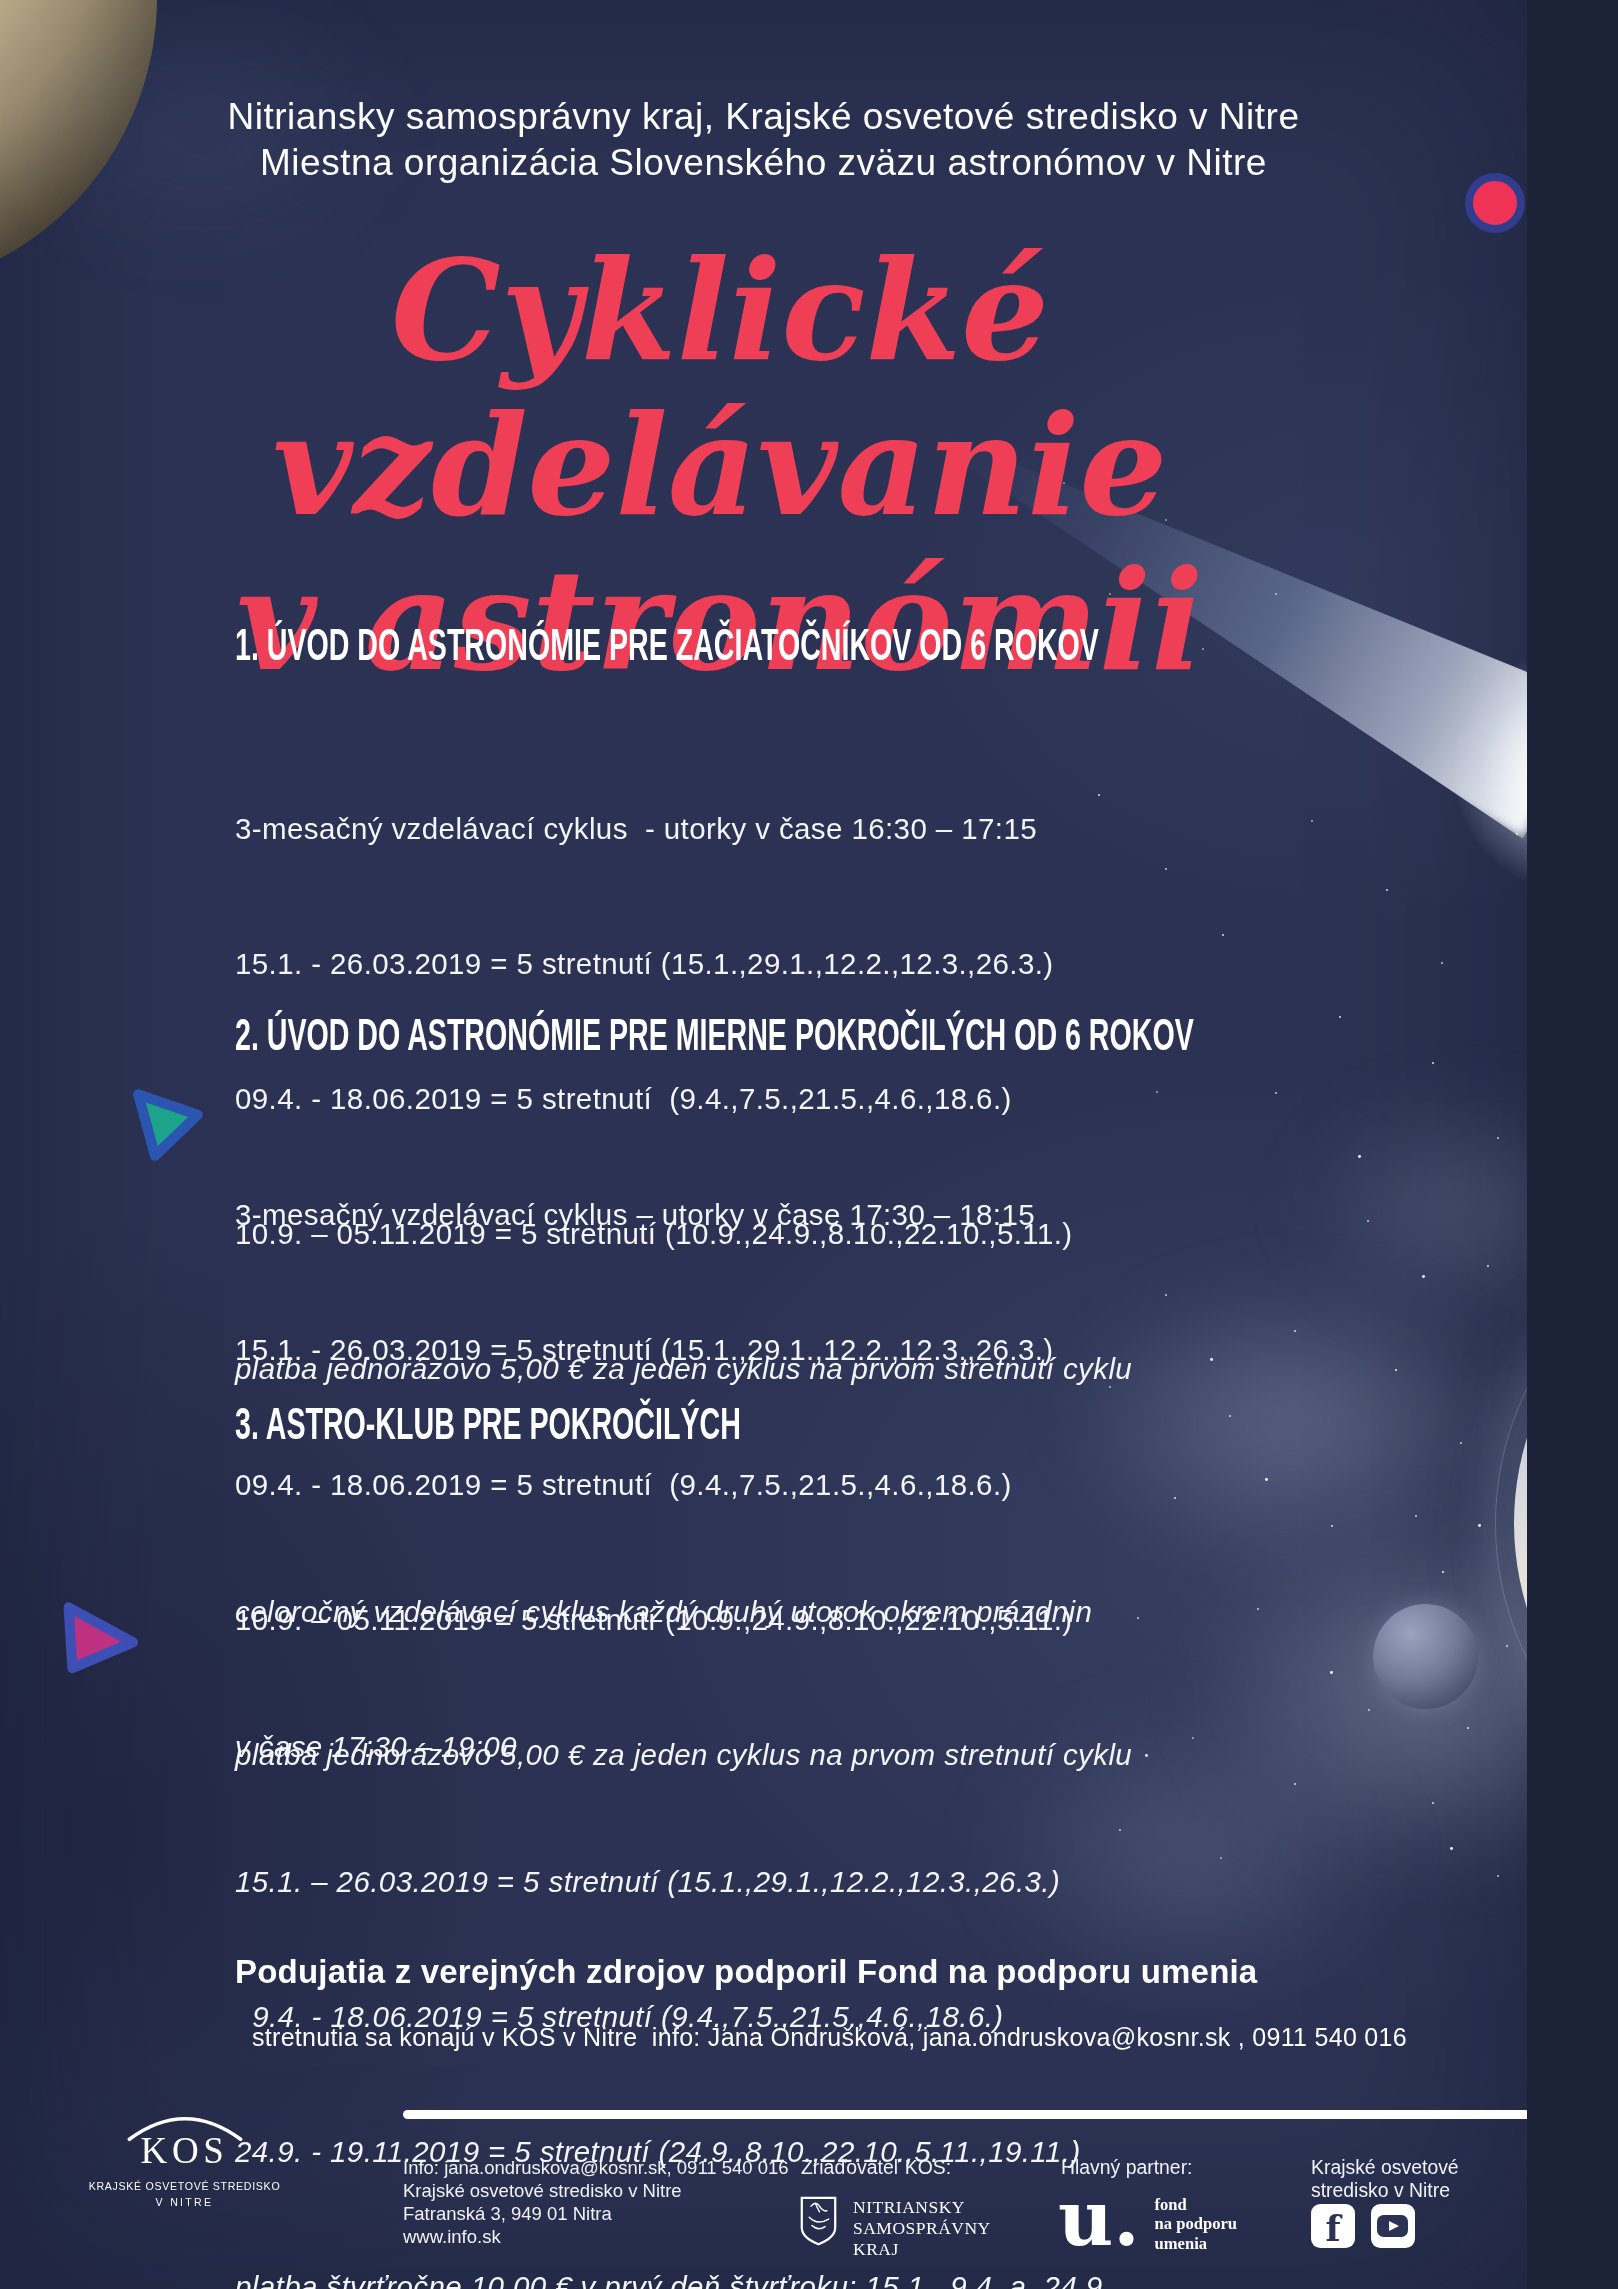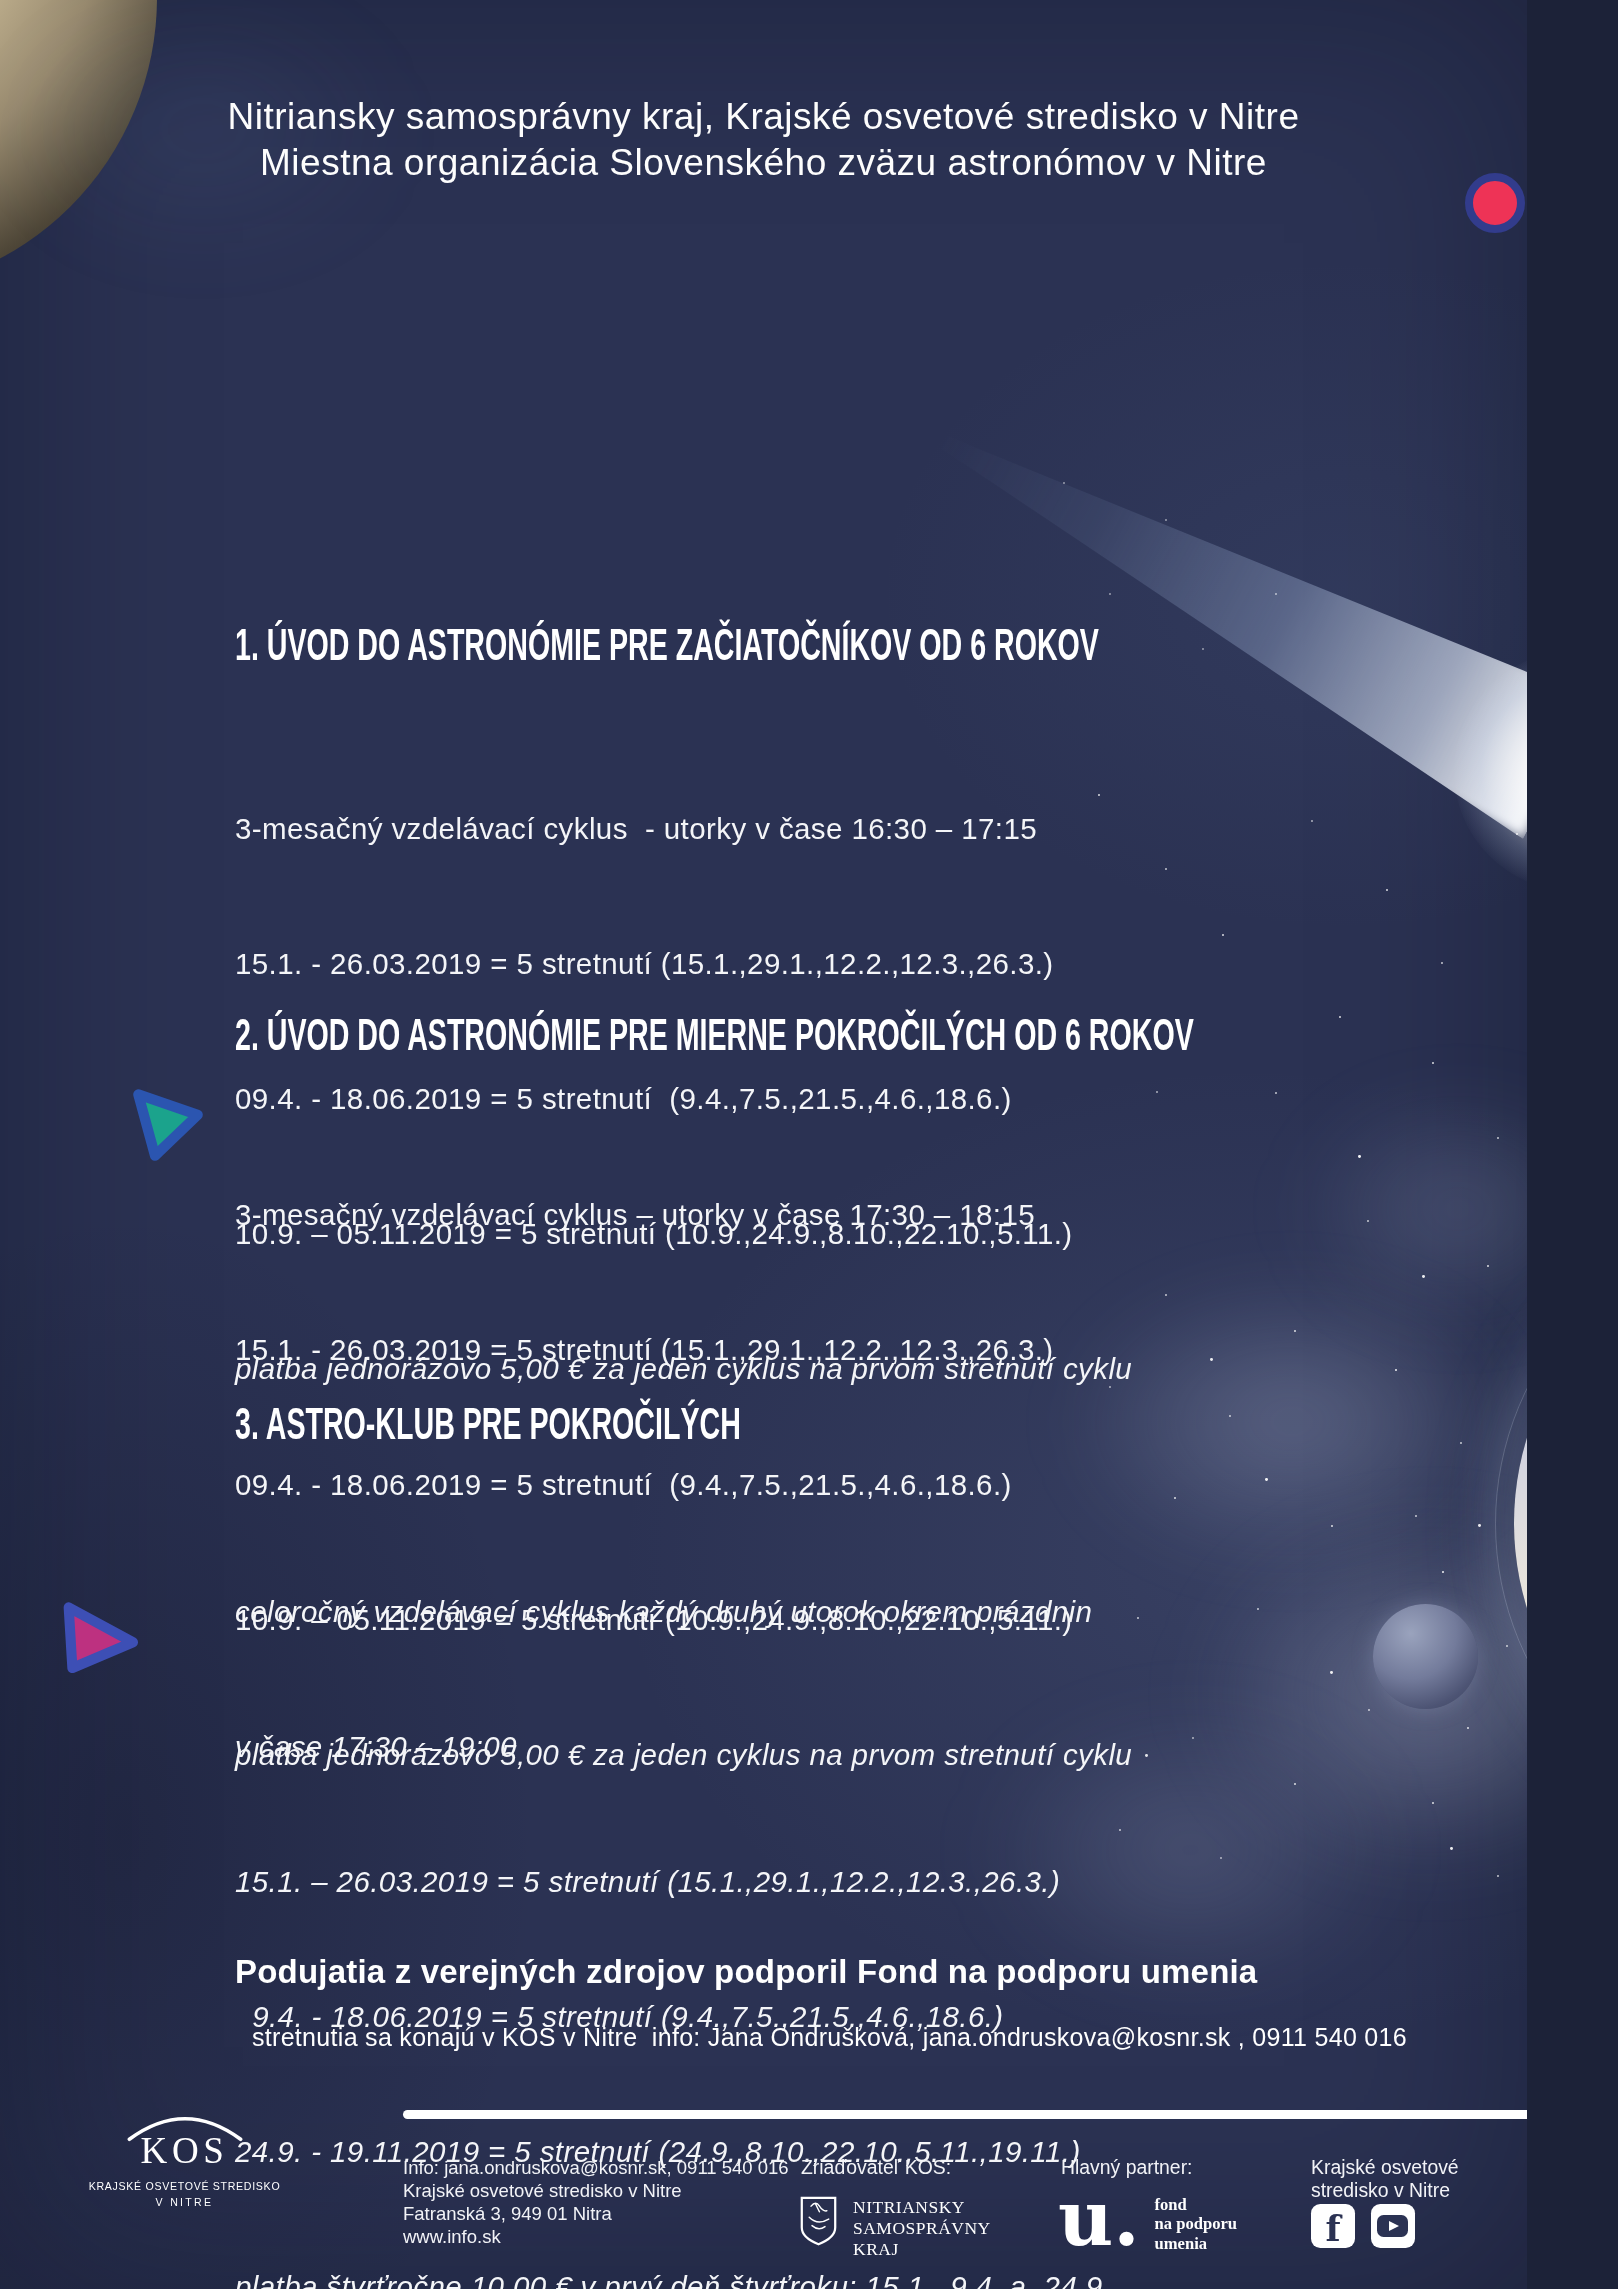--- a/index.html
+++ b/index.html
@@ -127,20 +127,24 @@
   <div class="moon"></div>
   <div class="small-moon"></div>
   <div class="stars"></div>
   <div class="stars2"></div>
 
   <div class="hdr">
     <div>Nitriansky samosprávny kraj, Krajské osvetové stredisko v Nitre</div>
     <div>Miestna organizácia Slovenského zväzu astronómov v Nitre</div>
   </div>
 
+  <div class="title">
+    <div>Cyklické vzdelávanie</div>
+    <div>v astronómii</div>
+  </div>
 
   <div class="sec-head" style="top:620px;">1. ÚVOD DO ASTRONÓMIE PRE ZAČIATOČNÍKOV OD 6 ROKOV</div>
   <div class="sec-body" style="top:716px;">
     <div>3-mesačný vzdelávací cyklus  - utorky v čase 16:30 – 17:15</div>
     <div>15.1. - 26.03.2019 = 5 stretnutí (15.1.,29.1.,12.2.,12.3.,26.3.)</div>
     <div>09.4. - 18.06.2019 = 5 stretnutí  (9.4.,7.5.,21.5.,4.6.,18.6.)</div>
     <div>10.9. – 05.11.2019 = 5 stretnutí (10.9.,24.9.,8.10.,22.10.,5.11.)</div>
     <div class="italic">platba jednorázovo 5,00 € za jeden cyklus na prvom stretnutí cyklu</div>
   </div>
 

